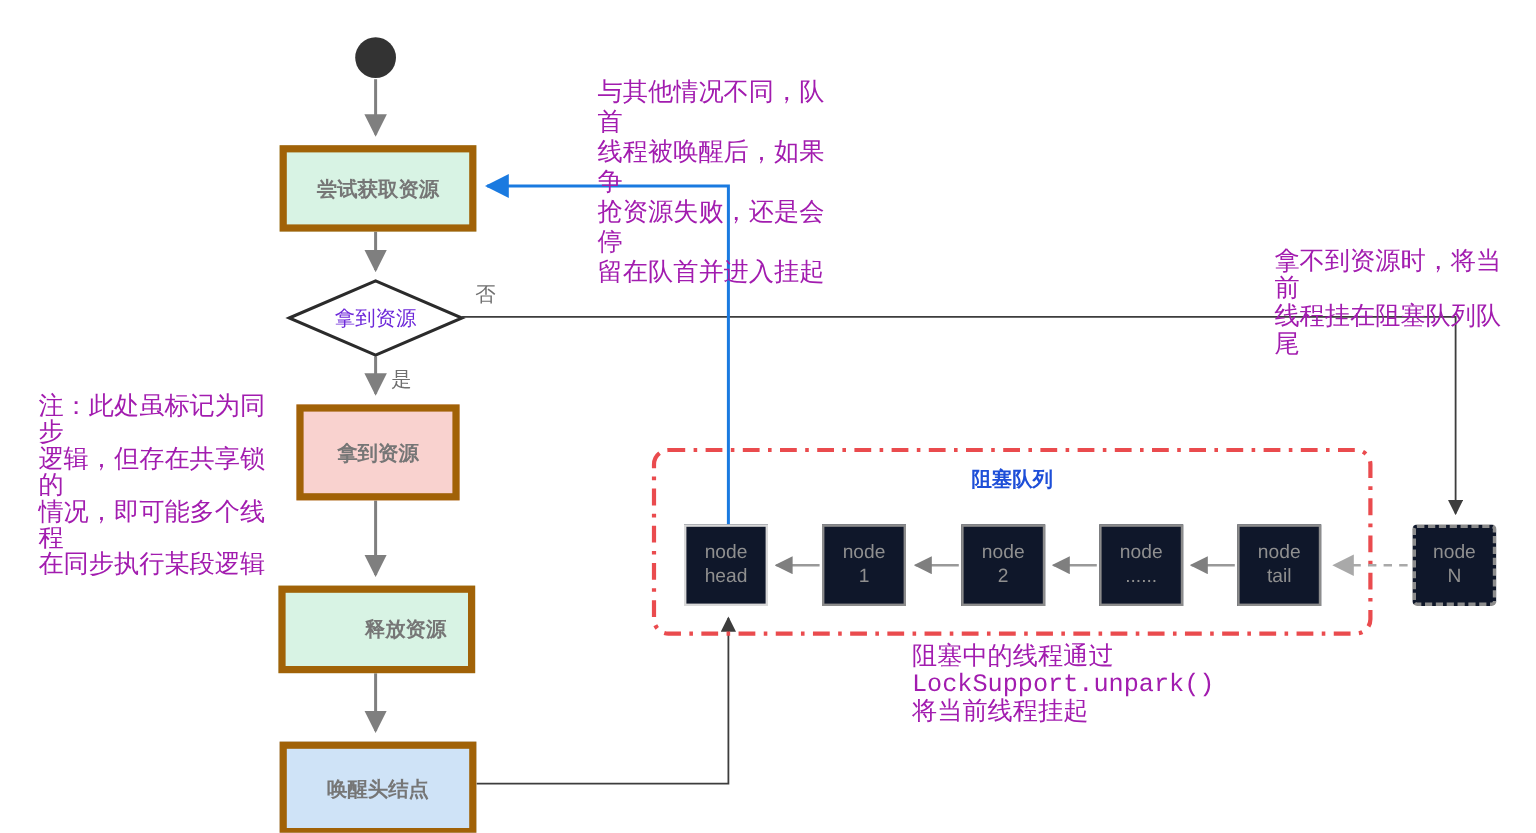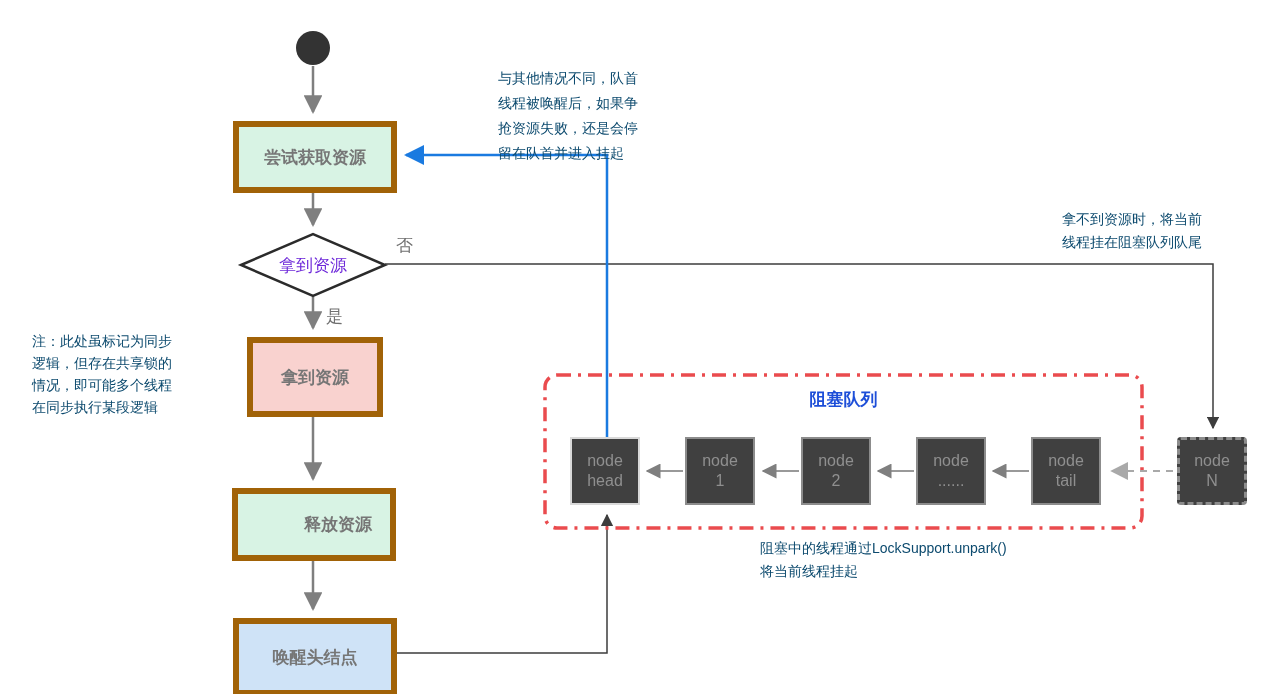--- a/index.html
+++ b/index.html
@@ -6,26 +6,26 @@
   body{width:1280px;height:694px;overflow:hidden;font-family:"Liberation Sans","DejaVu Sans",sans-serif;}
   .canvas{position:relative;width:1280px;height:694px;background:#fff;}
   .layer{position:absolute;left:0;top:0;width:1280px;height:694px;}
   .box{position:absolute;display:flex;align-items:center;justify-content:center;
        border:6px solid #a16207;font-weight:bold;font-size:17px;color:#767676;
        box-sizing:border-box;text-align:center;}
   .box.green{background:#d8f3e4;}
   .box.pink{background:#f9d2cf;}
   .box.blue{background:#cfe3f7;}
   .qnode{position:absolute;display:flex;align-items:center;justify-content:center;
-        width:70px;height:68px;background:#404040;border:2px solid #8c8c8c;
+        width:70px;height:68px;background:#0f172a;border:2px solid #8c8c8c;
         box-sizing:border-box;font-size:16px;line-height:20px;color:#8f8f8f;
         text-align:center;white-space:pre-line;}
   .qnode.head{border-color:#d9d9d9;}
   .qnode.ghost{border:3px dashed #8c8c8c;border-radius:4px;}
-  .note{position:absolute;color:#0c4a6e;font-size:14px;white-space:pre-line;}
+  .note{position:absolute;color:#a21caf;font-size:21px;white-space:pre-line;font-family:Liberation Mono, monospace;}
   .lbl{position:absolute;color:#6f6f6f;font-size:17px;}
   .diamond-label{position:absolute;left:241px;top:233px;width:144px;height:64px;
         display:flex;align-items:center;justify-content:center;
         font-weight:normal;font-size:17px;color:#6d28d9;text-align:right;}
   .queue-title{position:absolute;left:545px;top:388px;width:597px;text-align:center;
         color:#1d4ed8;font-weight:bold;font-size:17px;}
 </style>
 </head>
 <body>
 

